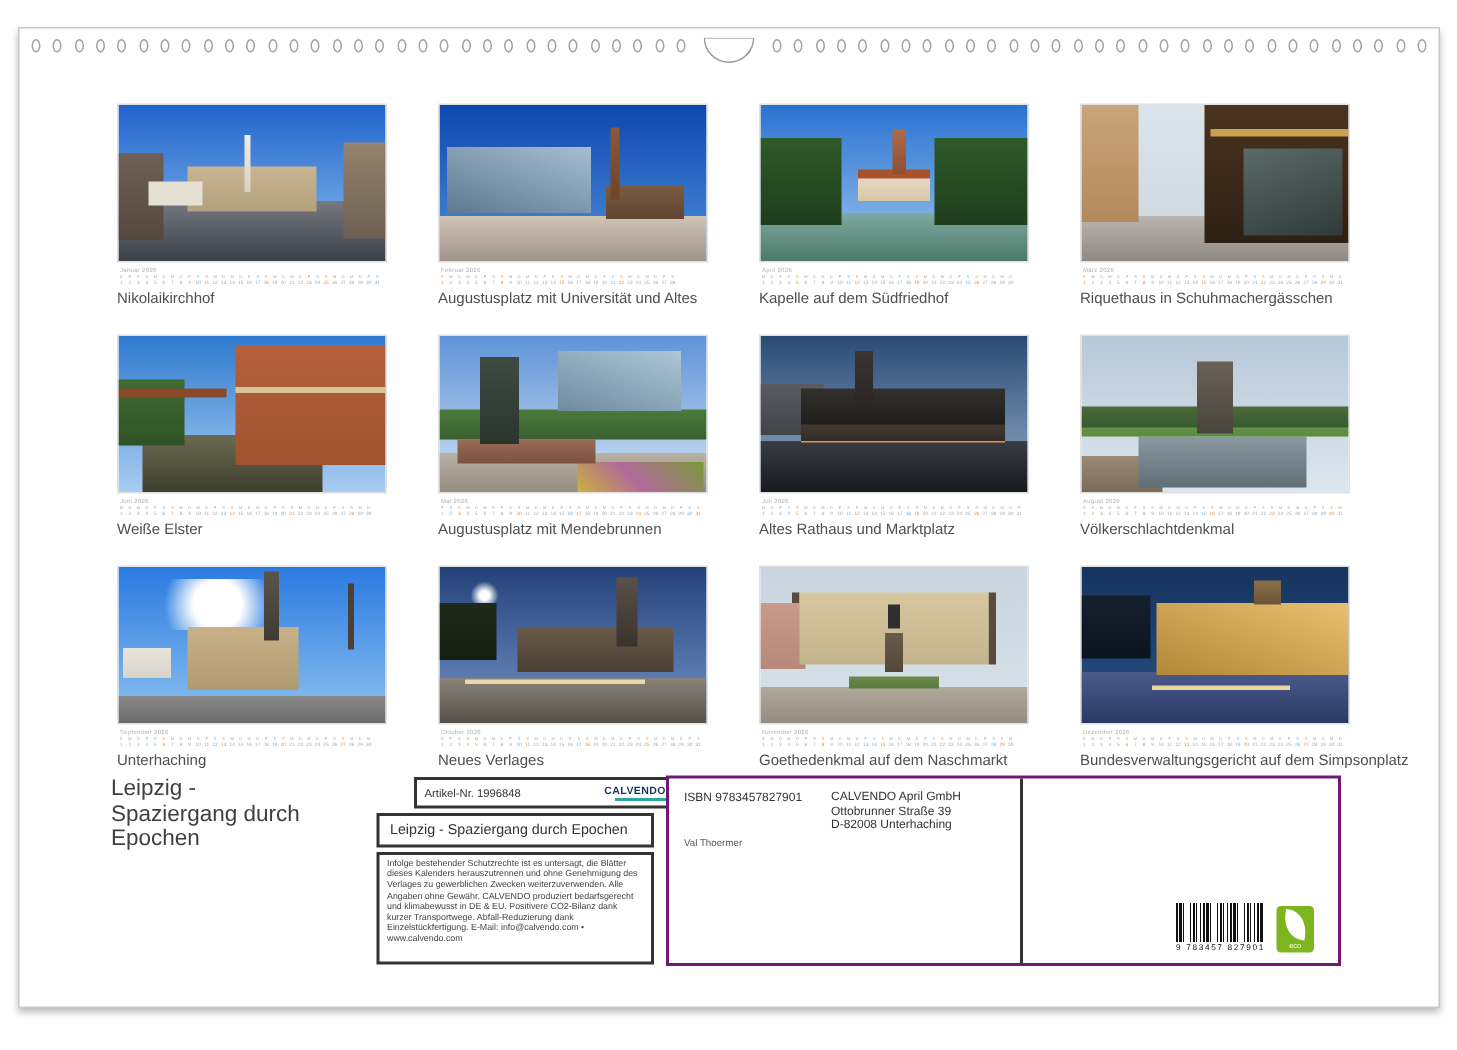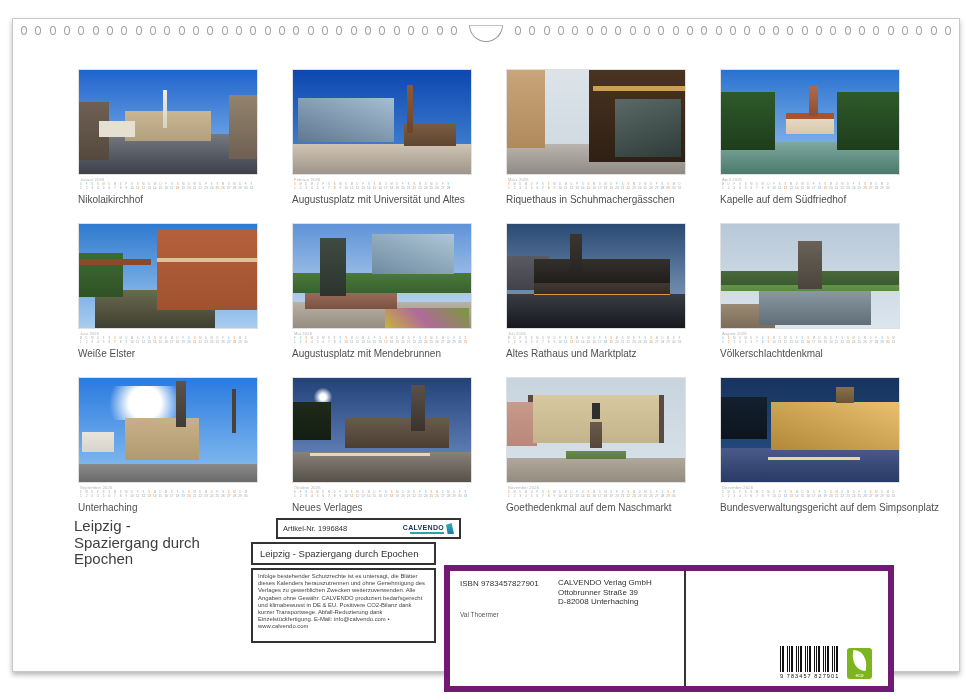--- a/index.html
+++ b/index.html
@@ -143,21 +143,21 @@
   .legal { font-size:5.9px; line-height:7.2px; color:#444; }
 
   .cvlogo { display:flex; align-items:flex-end; gap:2px; }
   .cvlogo .txt { display:flex; flex-direction:column; align-items:flex-end; }
   .cvlogo .word { font-size:7px; font-weight:bold; color:#16365c; letter-spacing:.3px; }
   .cvlogo .bar  { width:34px; height:2px; background:#2aa8a0; margin-top:1px; }
   .cvlogo .flag { width:8px; height:11px; background:linear-gradient(160deg,#35b5ac,#1b74b4);
                   clip-path:polygon(0 15%,70% 0,100% 100%,20% 100%); }
 
   .bigbox { position:absolute; left:431px; top:498px; width:450px; height:127px;
-            border:6px solid #701a75; background:#fff;margin-top:48px; }
+            border:2px solid #701a75; background:#fff; }
   .bigbox .divider { position:absolute; left:234px; top:0; bottom:0; width:2px; background:#333; }
   .isbn { position:absolute; left:10px; top:8px; font-size:8px; color:#333; }
   .publisher { position:absolute; left:108px; top:7px; font-size:8px; line-height:9.5px; color:#333; }
   .photographer { position:absolute; left:10px; top:40px; font-size:6.5px; color:#555; }
 
   .barcode-group { position:absolute; right:16px; bottom:7px; display:flex; align-items:flex-end; gap:9px; }
   .barcode { width:58px; }
   .bars { height:26px; background:
       repeating-linear-gradient(90deg,#111 0 1px,#fff 1px 2.2px,#111 2.2px 3.8px,#fff 3.8px 4.6px,
                                 #111 4.6px 5.2px,#fff 5.2px 7px,#111 7px 7.6px,#fff 7.6px 9px); }
@@ -487,20 +487,147 @@
               <b>27</b>
             </span>
             <span class="daycol sat">
               <i>S</i>
               <b>28</b>
             </span>
           </div>
         <div class="caption">Augustusplatz mit Universität und Altes</div>
       </div>
       <div class="cell">
+        <div class="photo img4"></div>
+        <div class="mlabel">April 2026</div>
+        <div class="days">
+            <span class="daycol">
+              <i>M</i>
+              <b>1</b>
+            </span>
+            <span class="daycol">
+              <i>D</i>
+              <b>2</b>
+            </span>
+            <span class="daycol">
+              <i>F</i>
+              <b>3</b>
+            </span>
+            <span class="daycol sat">
+              <i>S</i>
+              <b>4</b>
+            </span>
+            <span class="daycol sun">
+              <i>S</i>
+              <b>5</b>
+            </span>
+            <span class="daycol">
+              <i>M</i>
+              <b>6</b>
+            </span>
+            <span class="daycol">
+              <i>D</i>
+              <b>7</b>
+            </span>
+            <span class="daycol">
+              <i>M</i>
+              <b>8</b>
+            </span>
+            <span class="daycol">
+              <i>D</i>
+              <b>9</b>
+            </span>
+            <span class="daycol">
+              <i>F</i>
+              <b>10</b>
+            </span>
+            <span class="daycol sat">
+              <i>S</i>
+              <b>11</b>
+            </span>
+            <span class="daycol sun">
+              <i>S</i>
+              <b>12</b>
+            </span>
+            <span class="daycol">
+              <i>M</i>
+              <b>13</b>
+            </span>
+            <span class="daycol">
+              <i>D</i>
+              <b>14</b>
+            </span>
+            <span class="daycol">
+              <i>M</i>
+              <b>15</b>
+            </span>
+            <span class="daycol">
+              <i>D</i>
+              <b>16</b>
+            </span>
+            <span class="daycol">
+              <i>F</i>
+              <b>17</b>
+            </span>
+            <span class="daycol sat">
+              <i>S</i>
+              <b>18</b>
+            </span>
+            <span class="daycol sun">
+              <i>S</i>
+              <b>19</b>
+            </span>
+            <span class="daycol">
+              <i>M</i>
+              <b>20</b>
+            </span>
+            <span class="daycol">
+              <i>D</i>
+              <b>21</b>
+            </span>
+            <span class="daycol">
+              <i>M</i>
+              <b>22</b>
+            </span>
+            <span class="daycol">
+              <i>D</i>
+              <b>23</b>
+            </span>
+            <span class="daycol">
+              <i>F</i>
+              <b>24</b>
+            </span>
+            <span class="daycol sat">
+              <i>S</i>
+              <b>25</b>
+            </span>
+            <span class="daycol sun">
+              <i>S</i>
+              <b>26</b>
+            </span>
+            <span class="daycol">
+              <i>M</i>
+              <b>27</b>
+            </span>
+            <span class="daycol">
+              <i>D</i>
+              <b>28</b>
+            </span>
+            <span class="daycol">
+              <i>M</i>
+              <b>29</b>
+            </span>
+            <span class="daycol">
+              <i>D</i>
+              <b>30</b>
+            </span>
+          </div>
+        <div class="caption">Kapelle auf dem Südfriedhof</div>
+      </div>
+      <div class="cell">
         <div class="photo img3"></div>
         <div class="mlabel">März 2026</div>
         <div class="days">
             <span class="daycol sun">
               <i>S</i>
               <b>1</b>
             </span>
             <span class="daycol">
               <i>M</i>
               <b>2</b>
@@ -616,147 +743,20 @@
             <span class="daycol">
               <i>M</i>
               <b>30</b>
             </span>
             <span class="daycol">
               <i>D</i>
               <b>31</b>
             </span>
           </div>
         <div class="caption">Riquethaus in Schuhmachergässchen</div>
-      </div>
-      <div class="cell">
-        <div class="photo img4"></div>
-        <div class="mlabel">April 2026</div>
-        <div class="days">
-            <span class="daycol">
-              <i>M</i>
-              <b>1</b>
-            </span>
-            <span class="daycol">
-              <i>D</i>
-              <b>2</b>
-            </span>
-            <span class="daycol">
-              <i>F</i>
-              <b>3</b>
-            </span>
-            <span class="daycol sat">
-              <i>S</i>
-              <b>4</b>
-            </span>
-            <span class="daycol sun">
-              <i>S</i>
-              <b>5</b>
-            </span>
-            <span class="daycol">
-              <i>M</i>
-              <b>6</b>
-            </span>
-            <span class="daycol">
-              <i>D</i>
-              <b>7</b>
-            </span>
-            <span class="daycol">
-              <i>M</i>
-              <b>8</b>
-            </span>
-            <span class="daycol">
-              <i>D</i>
-              <b>9</b>
-            </span>
-            <span class="daycol">
-              <i>F</i>
-              <b>10</b>
-            </span>
-            <span class="daycol sat">
-              <i>S</i>
-              <b>11</b>
-            </span>
-            <span class="daycol sun">
-              <i>S</i>
-              <b>12</b>
-            </span>
-            <span class="daycol">
-              <i>M</i>
-              <b>13</b>
-            </span>
-            <span class="daycol">
-              <i>D</i>
-              <b>14</b>
-            </span>
-            <span class="daycol">
-              <i>M</i>
-              <b>15</b>
-            </span>
-            <span class="daycol">
-              <i>D</i>
-              <b>16</b>
-            </span>
-            <span class="daycol">
-              <i>F</i>
-              <b>17</b>
-            </span>
-            <span class="daycol sat">
-              <i>S</i>
-              <b>18</b>
-            </span>
-            <span class="daycol sun">
-              <i>S</i>
-              <b>19</b>
-            </span>
-            <span class="daycol">
-              <i>M</i>
-              <b>20</b>
-            </span>
-            <span class="daycol">
-              <i>D</i>
-              <b>21</b>
-            </span>
-            <span class="daycol">
-              <i>M</i>
-              <b>22</b>
-            </span>
-            <span class="daycol">
-              <i>D</i>
-              <b>23</b>
-            </span>
-            <span class="daycol">
-              <i>F</i>
-              <b>24</b>
-            </span>
-            <span class="daycol sat">
-              <i>S</i>
-              <b>25</b>
-            </span>
-            <span class="daycol sun">
-              <i>S</i>
-              <b>26</b>
-            </span>
-            <span class="daycol">
-              <i>M</i>
-              <b>27</b>
-            </span>
-            <span class="daycol">
-              <i>D</i>
-              <b>28</b>
-            </span>
-            <span class="daycol">
-              <i>M</i>
-              <b>29</b>
-            </span>
-            <span class="daycol">
-              <i>D</i>
-              <b>30</b>
-            </span>
-          </div>
-        <div class="caption">Kapelle auf dem Südfriedhof</div>
       </div>
       <div class="cell">
         <div class="photo img6"></div>
         <div class="mlabel">Juni 2026</div>
         <div class="days">
             <span class="daycol">
               <i>M</i>
               <b>1</b>
             </span>
             <span class="daycol">
@@ -1806,21 +1806,21 @@
       <span class="cal-title">Leipzig - Spaziergang durch Epochen</span>
     </div>
 
     <div class="boxC">
       <div class="legal">Infolge bestehender Schutzrechte ist es untersagt, die Blätter dieses Kalenders herauszutrennen und ohne Genehmigung des Verlages zu gewerblichen Zwecken weiterzuverwenden. Alle Angaben ohne Gewähr. CALVENDO produziert bedarfsgerecht und klimabewusst in DE &amp; EU. Positivere CO2-Bilanz dank kurzer Transportwege. Abfall-Reduzierung dank Einzelstückfertigung. E-Mail: info@calvendo.com • www.calvendo.com</div>
     </div>
 
     <div class="bigbox">
       <div class="isbn">ISBN 9783457827901</div>
       <div class="publisher">
-        <div>CALVENDO Verlag GmbH</div>
+        <div>CALVENDO April GmbH</div>
         <div>Ottobrunner Straße 39</div>
         <div>D-82008 Unterhaching</div>
       </div>
       <div class="photographer">Val Thoermer</div>
       <div class="divider"></div>
       <div class="barcode-group">
         <div class="barcode">
           <div class="bars"></div>
           <div class="bcnum">9 783457 827901</div>
         </div>

